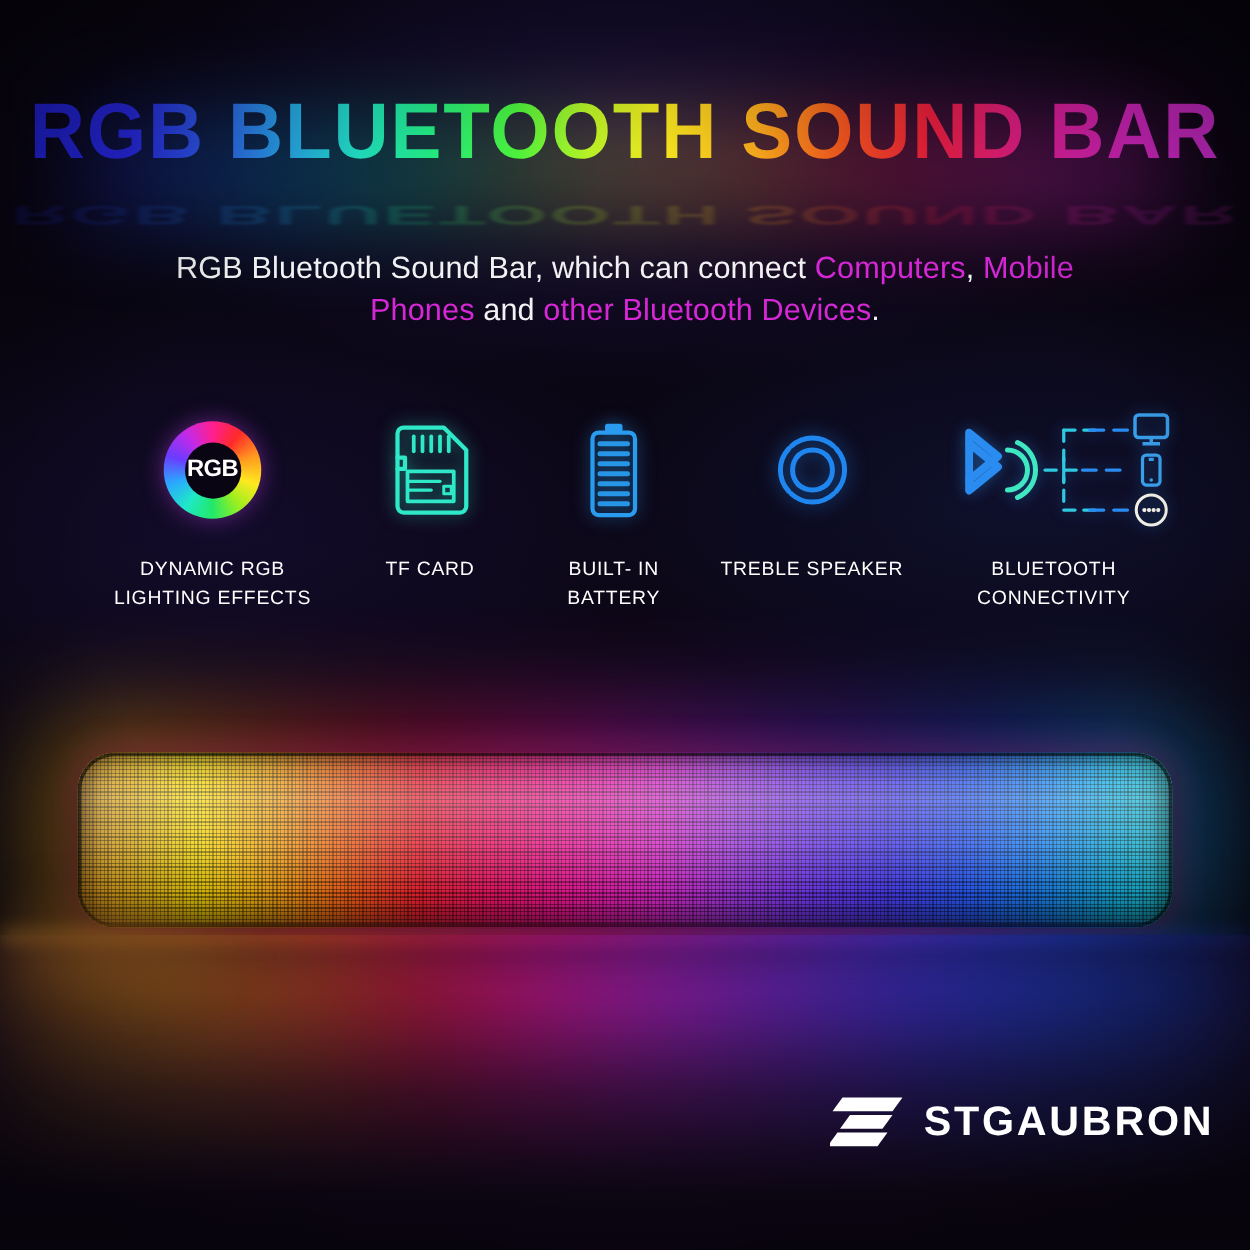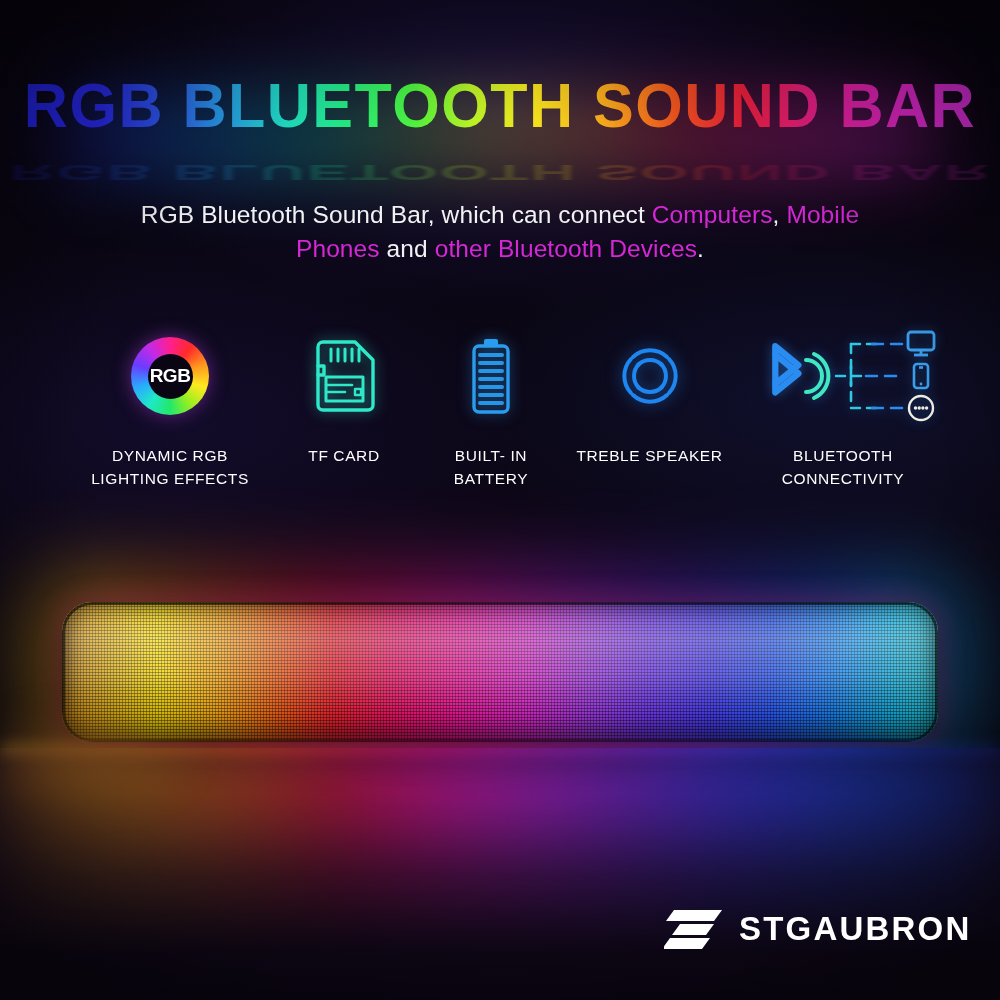--- a/index.html
+++ b/index.html
@@ -221,21 +221,21 @@
     filter:blur(7px);
   }
   .vignette {
     position:absolute; inset:0;
     background:radial-gradient(ellipse 760px 620px at 50% 46%, transparent 55%, rgba(0,0,0,.55) 100%);
     pointer-events:none;
   }
 
   
   .logo {
-    position:absolute; left:664px; top:908px;
+    position:absolute; left:664px; top:876px;
     display:flex; align-items:center; gap:17px;text-align:center;
   }
   .logo-mark { width:58px; height:42px; }
   .logo-text {
     font-size:33px; font-weight:bold; color:#fff;
     letter-spacing:2.2px;
   }
 </style>
 </head>
 <body>

